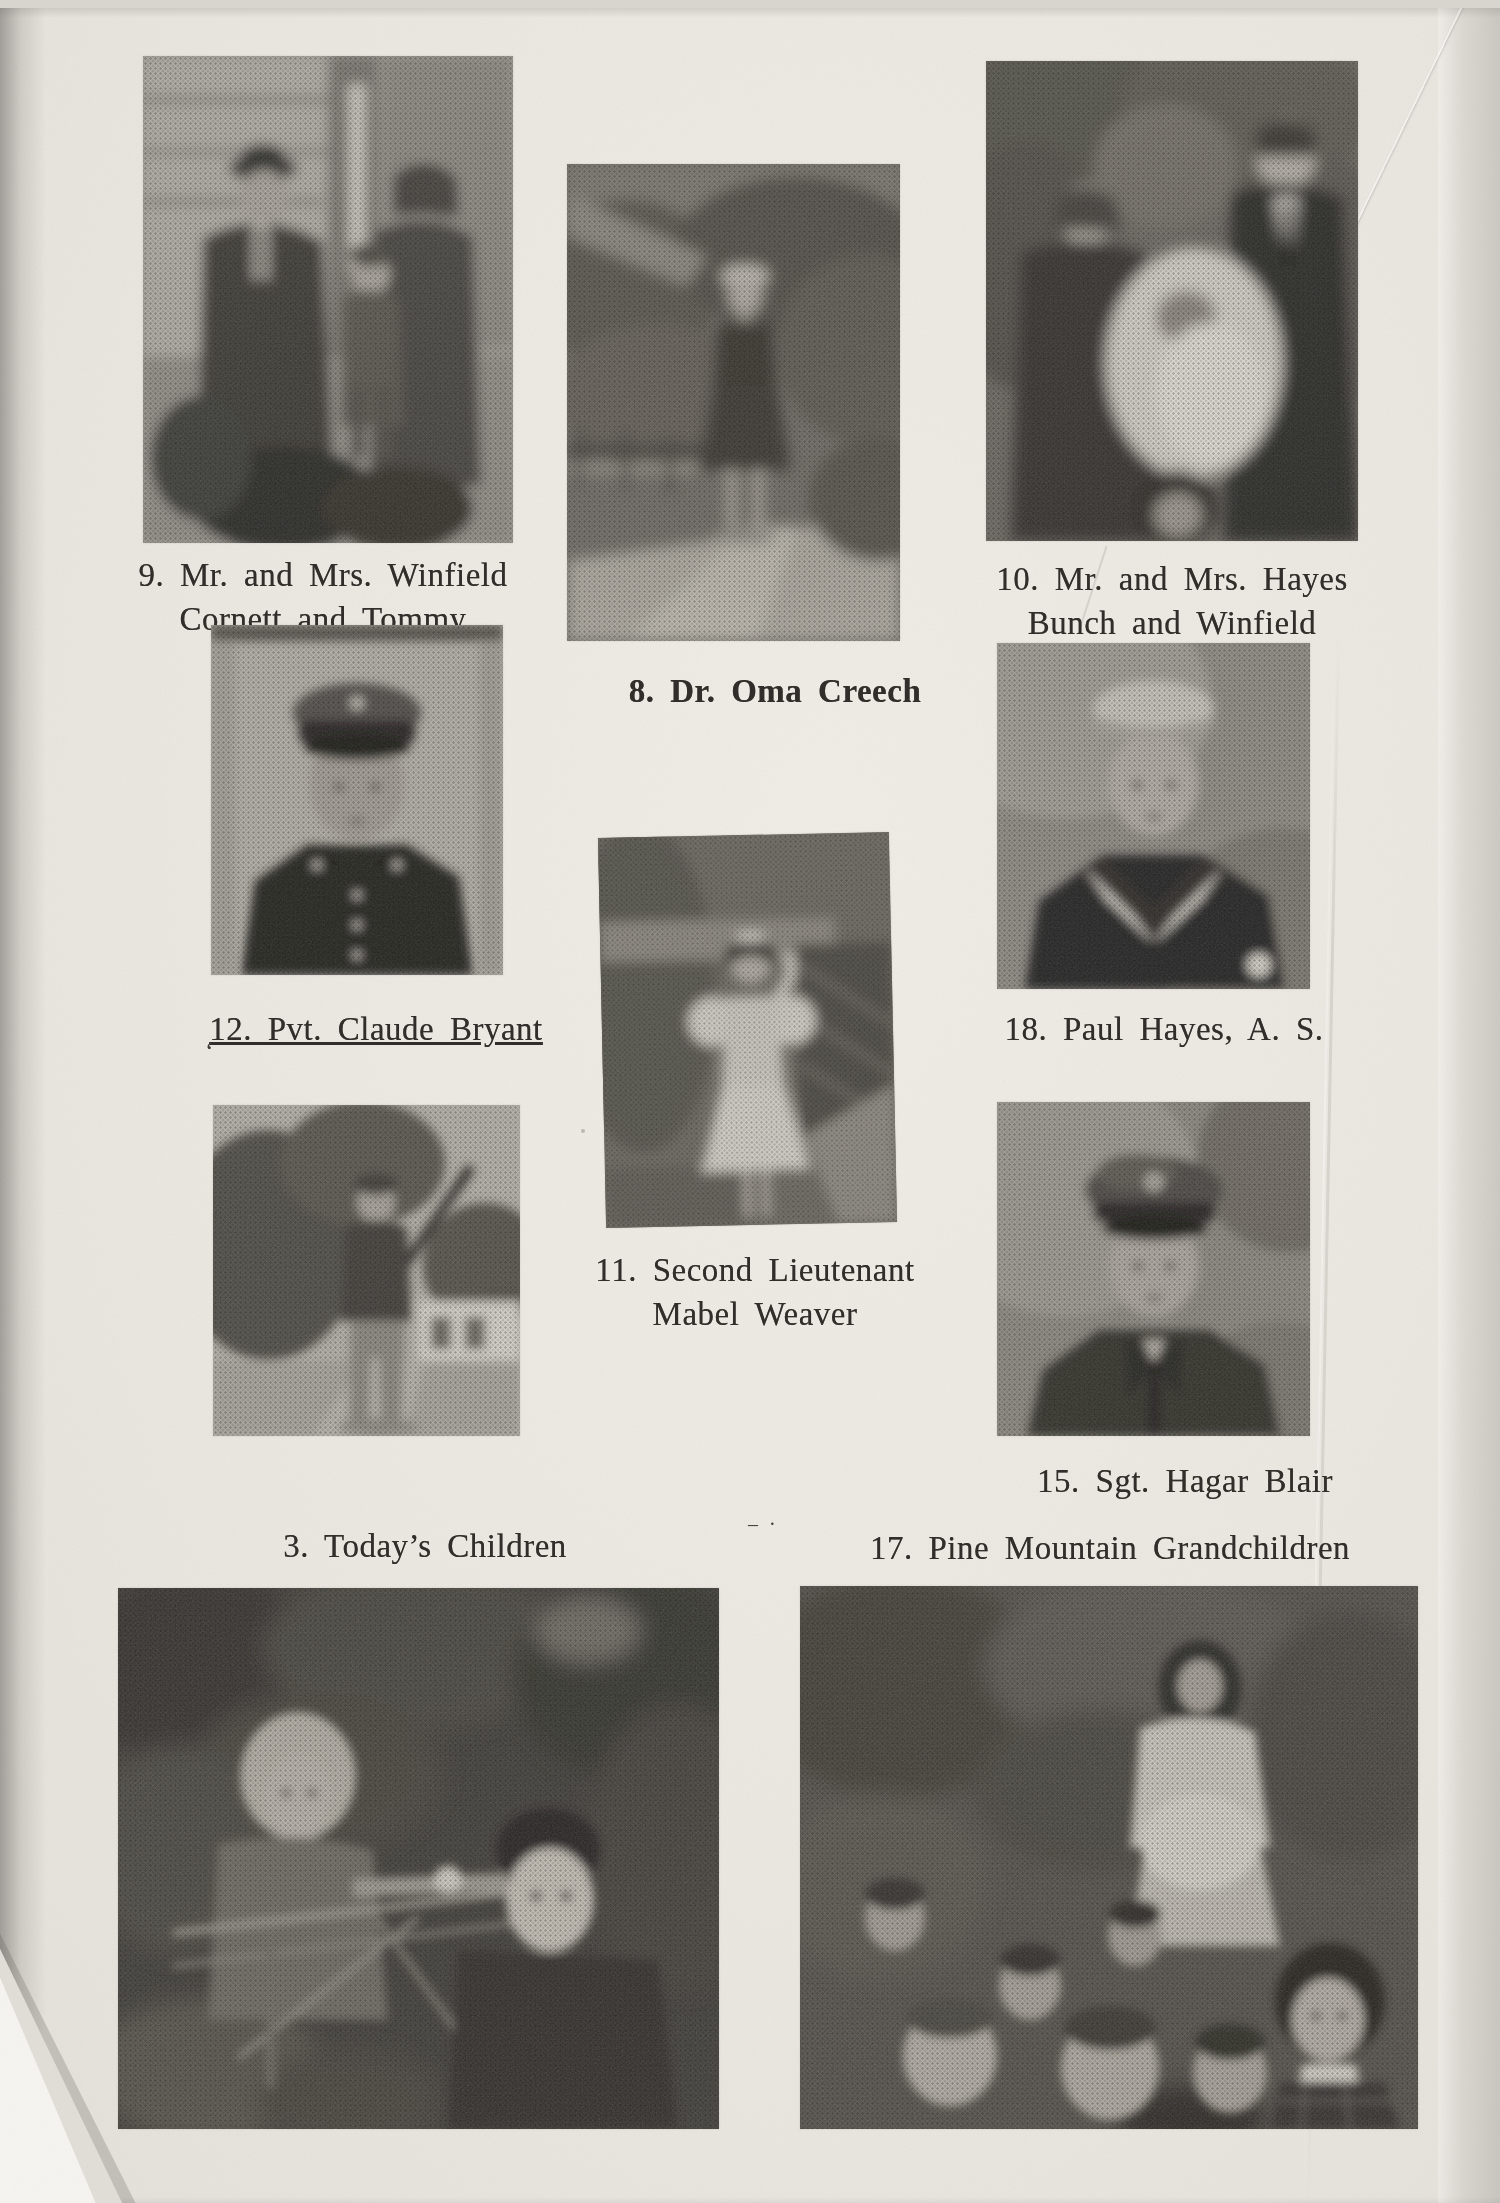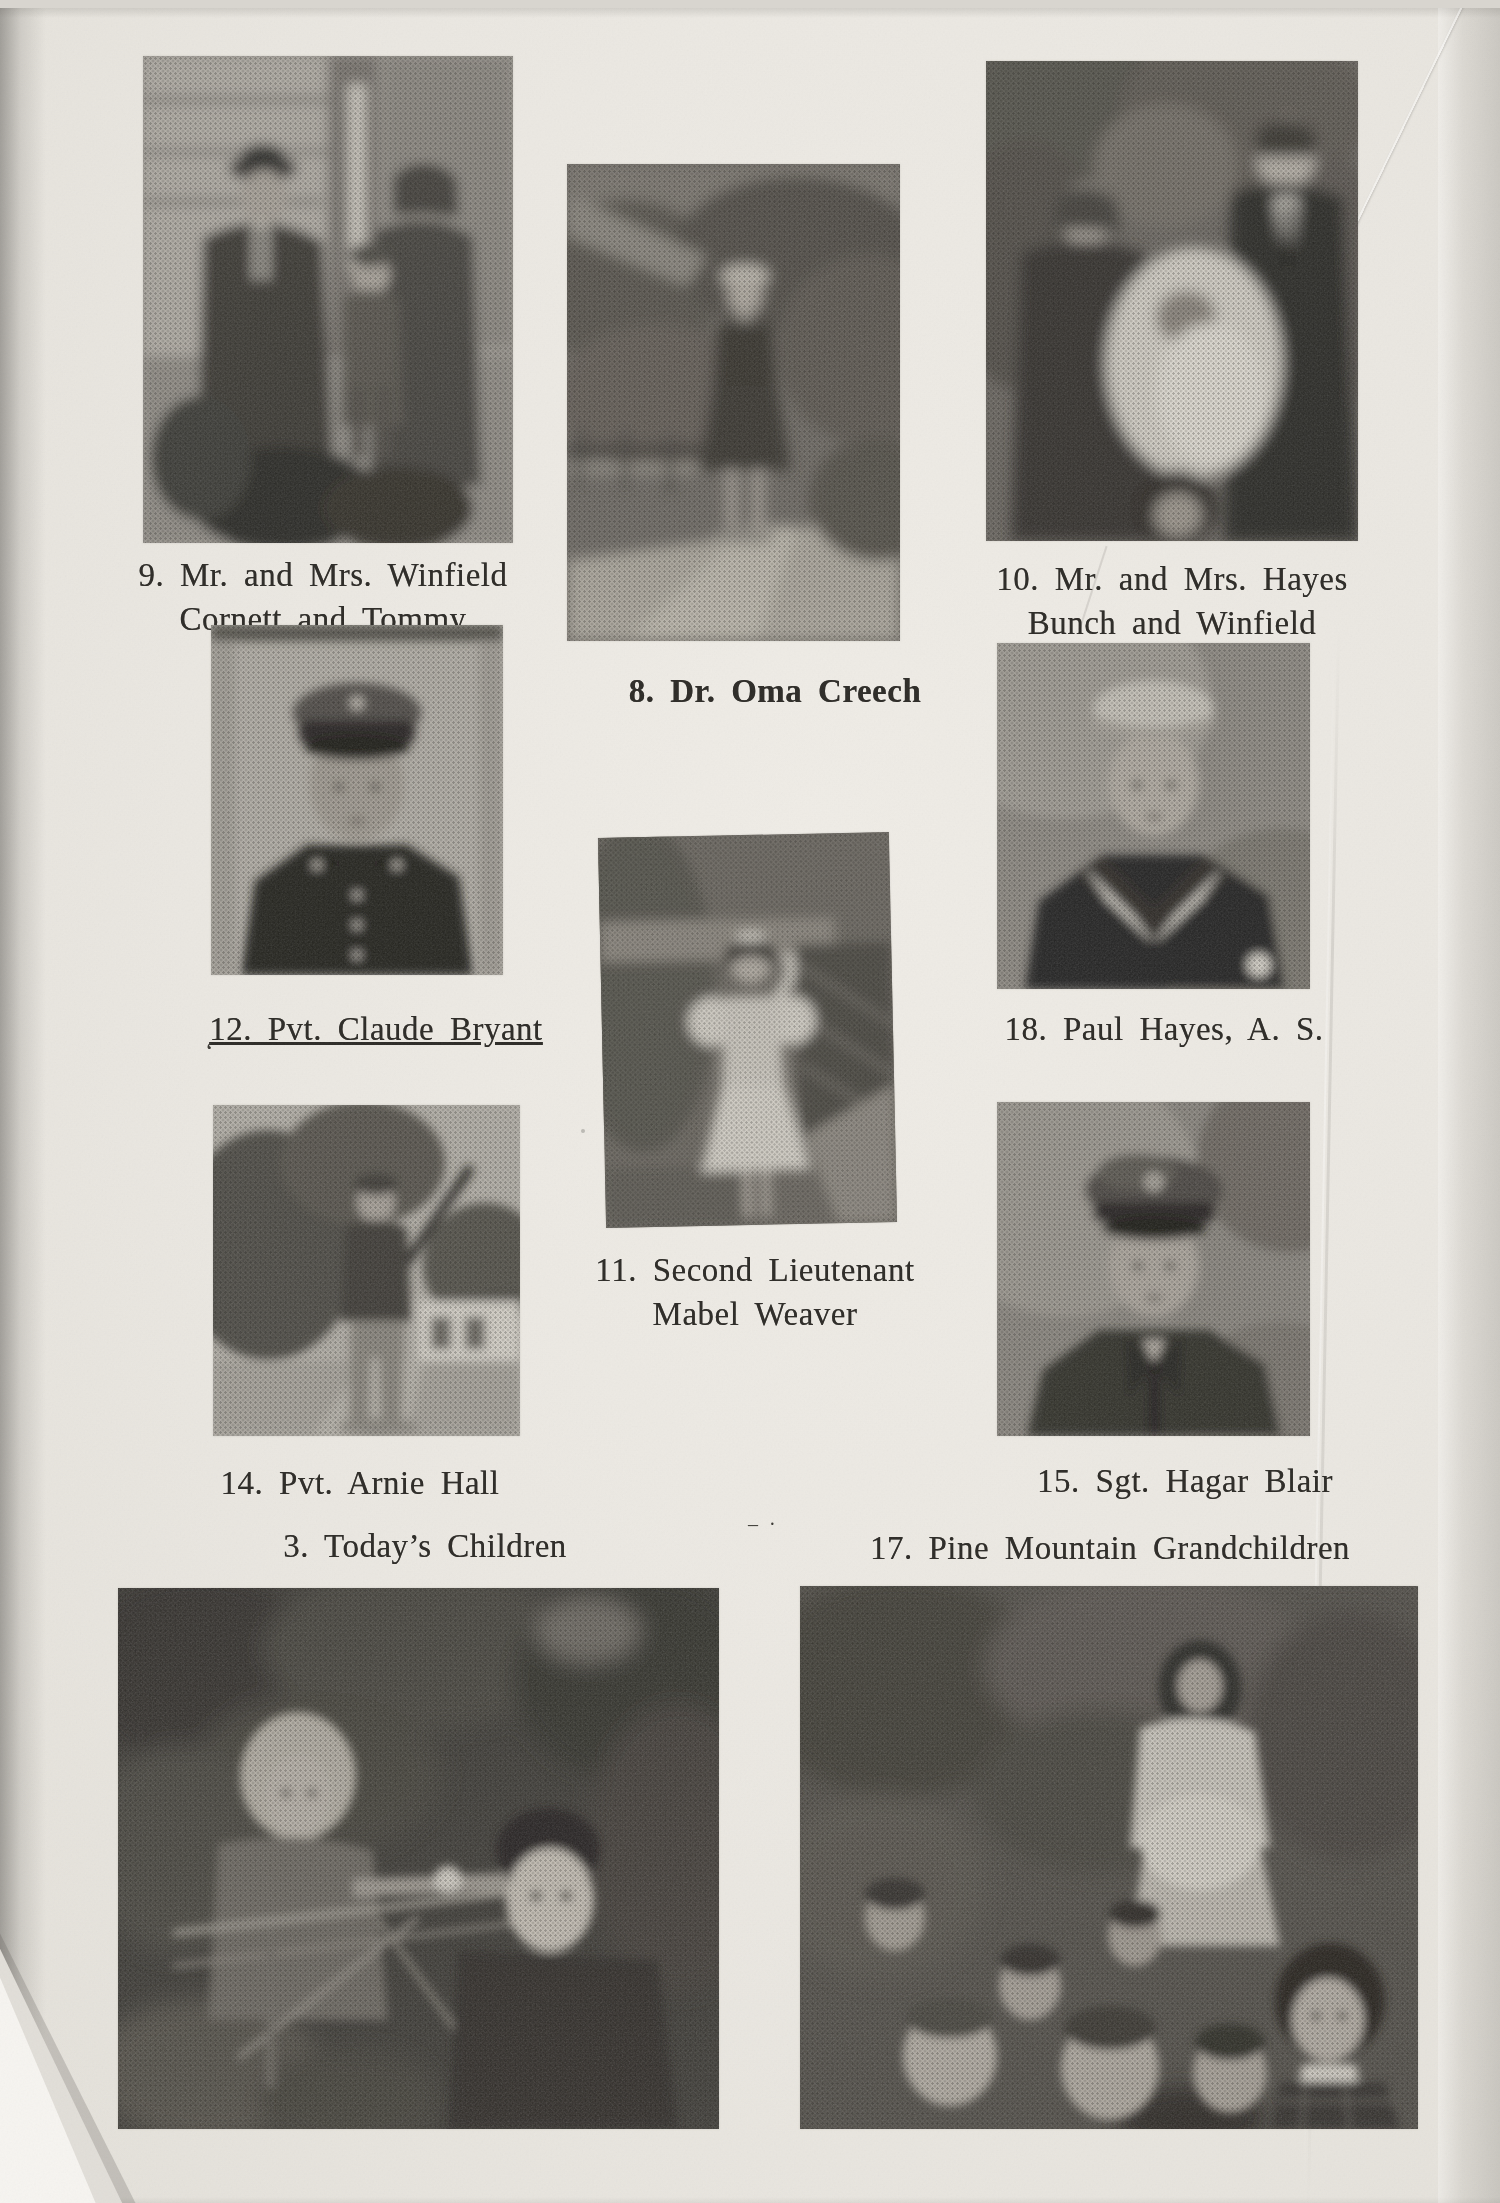--- a/index.html
+++ b/index.html
@@ -344,23 +344,20 @@
         <line x1="150" y1="232" x2="245" y2="82" stroke="#3a3834" stroke-width="4"></line>
         <ellipse cx="163" cy="97" rx="19" ry="21" fill="#a8a29a"></ellipse>
         <ellipse cx="163" cy="79" rx="22" ry="11" fill="#3f3c37"></ellipse>
         <path d="M132 121 Q163 108 194 123 L198 216 L128 216 Z" fill="#403e39"></path>
         <path d="M138 216 L192 216 L188 318 L168 318 L166 252 L158 252 L156 318 L136 318 Z" fill="#8b877f"></path>
       </g>
       <rect width="307" height="331" filter="url(#n14)" opacity="0.18"></rect>
     </svg>
   </div>
 
-  <div class="caption" style="left:160px;top:1453px;width:400px;">
-    <div>14. Pvt. Arnie Hall</div>
-  </div>
 
   <div class="photo" style="left:997px;top:1094px;width:313px;height:334px;" title="Portrait of an Army sergeant wearing a peaked cap with round insignia">
     <svg viewBox="0 0 313 334" preserveAspectRatio="none">
       <filter id="b15">
           <feGaussianBlur stdDeviation="5"></feGaussianBlur>
         </filter>
       <filter id="n15">
           <feTurbulence type="fractalNoise" baseFrequency="0.7" numOctaves="2"></feTurbulence>
           <feColorMatrix type="saturate" values="0"></feColorMatrix>
         </filter>

